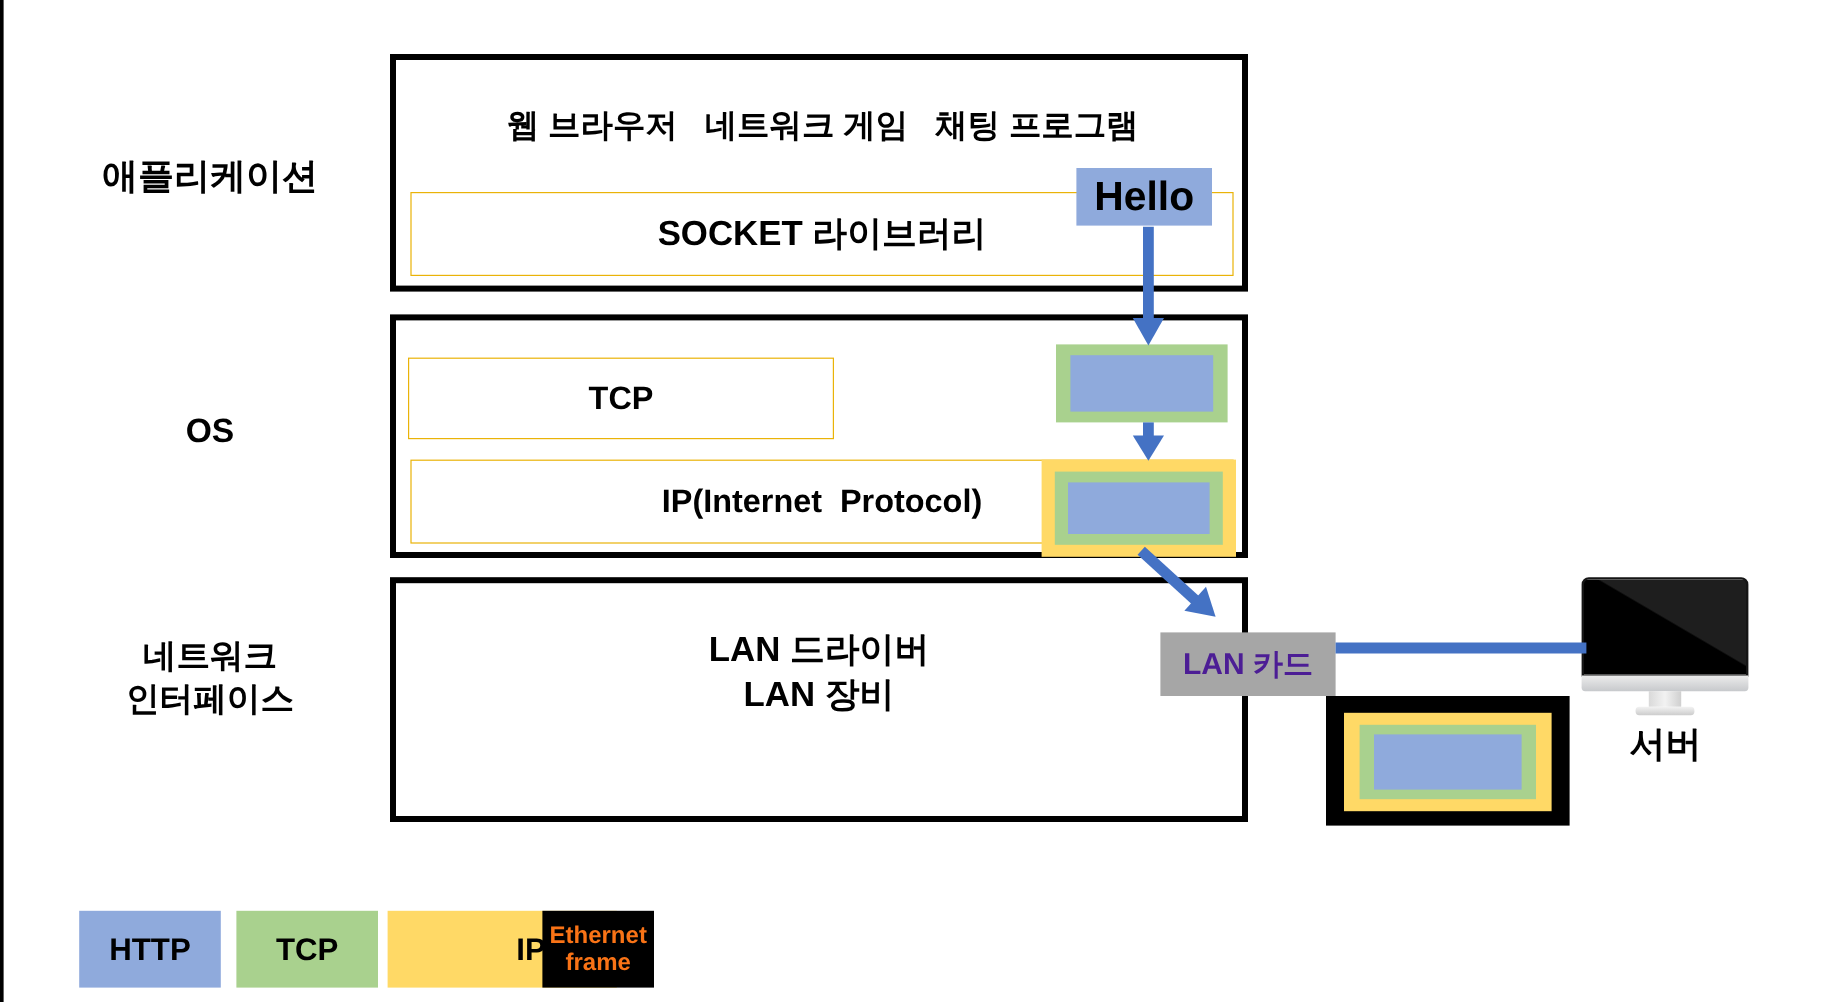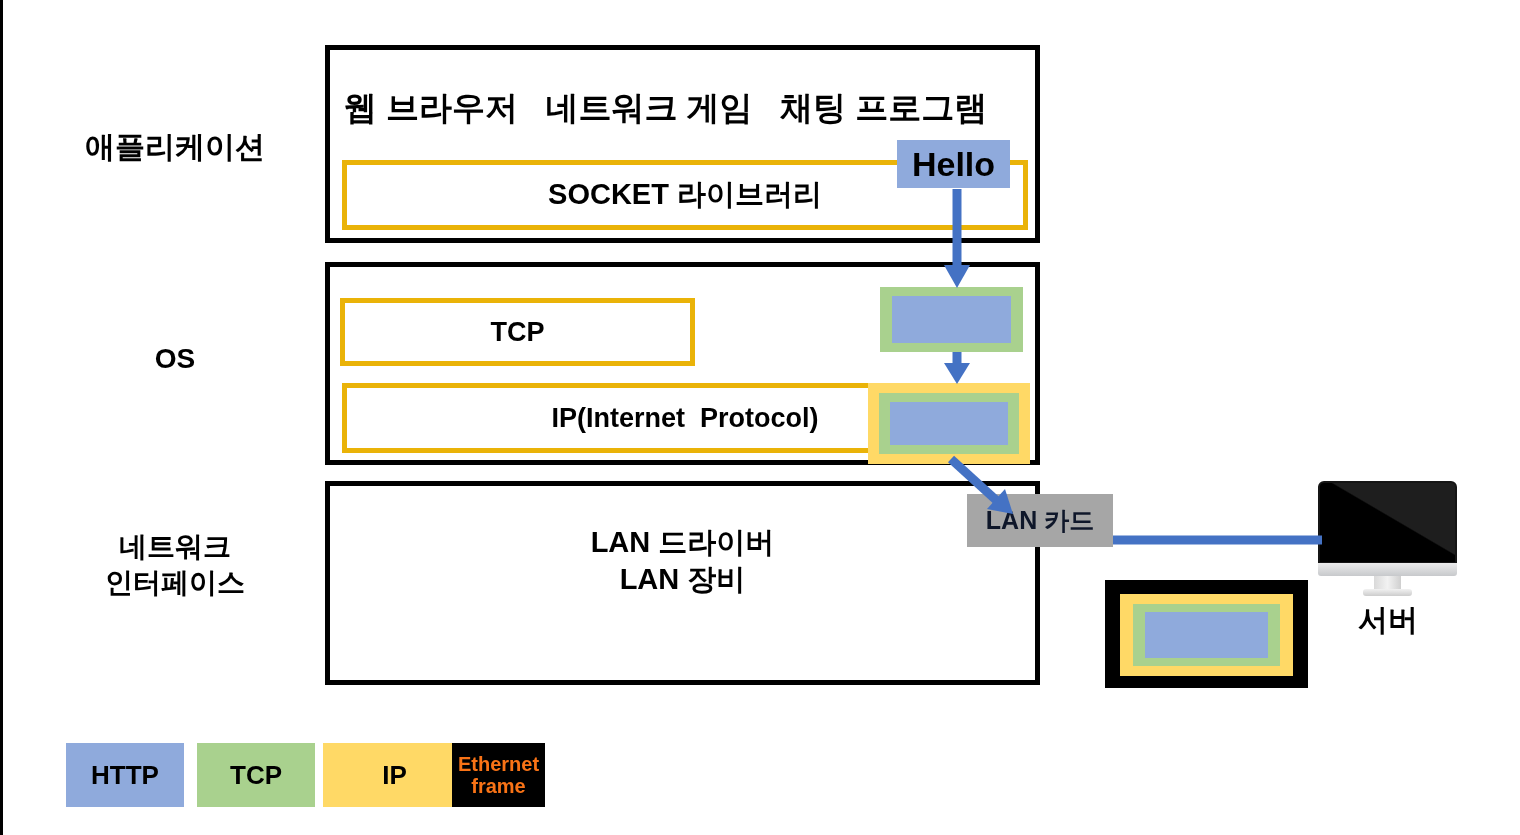--- a/index.html
+++ b/index.html
@@ -19,56 +19,56 @@
   
   .row-label{text-align:center;}
   .label-app{left:40px;top:127px;width:270px;font-size:30px;}
   .label-os{left:40px;top:343px;width:270px;font-size:28px;}
   .label-nic{left:40px;top:529px;width:270px;font-size:28px;line-height:36px;}
   
   .layer-box{border:5px solid #000;background:#fff;box-sizing:border-box;}
   .app-box{left:325px;top:45px;width:715px;height:198px;}
   .os-box{left:325px;top:262px;width:715px;height:203px;}
   .nic-box{left:325px;top:481px;width:715px;height:204px;}
-  .programs{left:308px;top:86px;width:715px;font-size:33px;text-align:center;white-space:pre;}
-  .inner-box{border:5px solid #eab308;background:#fff;box-sizing:border-box;}
+  .programs{left:328px;top:86px;width:715px;font-size:27px;text-align:center;white-space:pre;}
+  .inner-box{border:1px solid #eab308;background:#fff;box-sizing:border-box;}
   .socket-box{left:342px;top:160px;width:686px;height:70px;font-size:29px;}
   .tcp-box{left:340px;top:298px;width:355px;height:68px;font-size:27px;}
   .ip-box{left:342px;top:383px;width:686px;height:70px;font-size:27px;white-space:pre;}
   .nic-text{left:325px;top:481px;width:715px;height:160px;font-size:29px;line-height:37px;flex-direction:column;}
   
   .hello{left:897px;top:140px;width:113px;height:48px;background:#8FAADC;font-size:34px;}
   
   .pkt{box-sizing:border-box;}
   .pkt-green{left:880px;top:287px;width:143px;height:65px;background:#A9D18E;}
   .pkt-green .blue{position:absolute;left:12px;right:12px;top:9px;bottom:9px;background:#8FAADC;}
   .pkt-yellow{left:868px;top:383px;width:162px;height:81px;background:#FFD966;}
   .pkt-yellow .green{position:absolute;left:11px;right:11px;top:10px;bottom:10px;background:#A9D18E;}
   .pkt-yellow .blue{position:absolute;left:11px;right:11px;top:9px;bottom:9px;background:#8FAADC;}
   .pkt-eth{left:1105px;top:580px;width:203px;height:108px;background:#000;}
   .pkt-eth .yellow{position:absolute;left:15px;right:15px;top:14px;bottom:12px;background:#FFD966;}
   .pkt-eth .green{position:absolute;left:13px;right:13px;top:10px;bottom:10px;background:#A9D18E;}
   .pkt-eth .blue{position:absolute;left:12px;right:12px;top:8px;bottom:8px;background:#8FAADC;}
   
-  .lan-card{left:967px;top:494px;width:146px;height:53px;background:#A6A6A6;color:#0f172a;font-size:25px;}
+  .lan-card{left:967px;top:527px;width:146px;height:53px;background:#A6A6A6;color:#4c1d95;font-size:25px;}
   
   .monitor-screen{
     left:1318px;top:481px;width:139px;height:83px;
     background:linear-gradient(to top right,#000 54%,#1e1e1e 55%);
     border:2px solid #151515;border-radius:6px 6px 0 0;box-sizing:border-box;
   }
   .monitor-chin{left:1318px;top:563px;width:139px;height:13px;background:linear-gradient(#ececec,#c7c9cc);border-radius:0 0 3px 3px;}
   .monitor-neck{left:1374px;top:576px;width:27px;height:13px;background:linear-gradient(90deg,#d9d9d9,#f2f2f2,#cfcfcf);}
   .monitor-base{left:1363px;top:589px;width:49px;height:7px;background:linear-gradient(#f2f2f2,#cccccc);border-radius:3px;}
   .server-label{left:1318px;top:600px;width:140px;font-size:30px;text-align:center;}
   
-  .legend-item{top:743px;height:64px;font-size:26px;}
+  .legend-item{top:759px;height:64px;font-size:26px;}
   .legend-http{left:66px;width:118px;background:#8FAADC;}
   .legend-tcp{left:197px;width:118px;background:#A9D18E;}
-  .legend-ip{left:323px;width:143px;background:#FFD966;}
+  .legend-ip{left:323px;width:143px;background:#FFD966;padding-left:48px;}
   .legend-eth{left:452px;width:93px;background:#000;color:#f97316;font-size:20px;line-height:22px;flex-direction:column;}
   
   .arrows{left:0;top:0;width:1520px;height:835px;pointer-events:none;}
 </style>
 </head>
 <body>
 
 <div class="canvas">
 
   <div class="abs left-line"></div>

